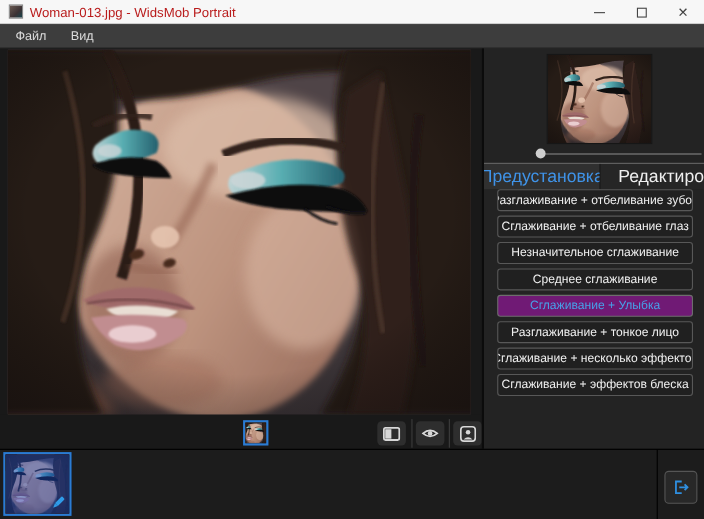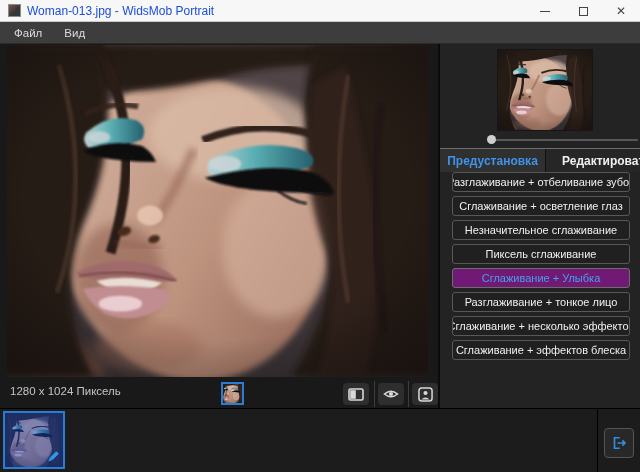--- a/index.html
+++ b/index.html
@@ -4,21 +4,21 @@
 <style>
   html,body{margin:0;padding:0;background:#101010;}
   *{box-sizing:border-box;font-family:"Liberation Sans",sans-serif;}
   .window{position:relative;width:640px;height:472px;background:#1b1b1b;overflow:hidden;}
 
   
   .titlebar{position:absolute;left:0;top:0;width:640px;height:22px;background:#f7f7f7;
     border-bottom:1px solid #c9c9c9;display:flex;align-items:center;}
   .app-icon{width:13px;height:13px;margin:0 6px 0 8px;border:1px solid #8a8a8a;
     background:linear-gradient(135deg,#6b5a52 0%,#3c3234 60%,#17424a 100%);}
-  .title-text{font-size:12px;color:#1d4ed8;white-space:nowrap;}
+  .title-text{font-size:12px;color:#b91c1c;white-space:nowrap;}
   .win-controls{position:absolute;right:0;top:0;height:22px;display:flex;}
   .win-btn{width:38px;height:22px;display:flex;align-items:center;justify-content:center;
     color:#444;font-size:12px;line-height:1;cursor:default;}
   .win-btn.min span{display:block;width:10px;height:0;border-top:1px solid #444;}
   .win-btn.max span{display:block;width:9px;height:9px;border:1px solid #444;}
 
   
   .menubar{position:absolute;left:0;top:22px;width:640px;height:22px;background:#3d3d3d;
     display:flex;align-items:center;border-bottom:1px solid #2a2a2a;}
   .menu-item{color:#dcdcdc;font-size:11.5px;padding:0 11px;height:22px;display:flex;align-items:center;}
@@ -43,22 +43,22 @@
   .side-panel{position:absolute;left:438px;top:44px;width:202px;height:364px;background:#232323;
     border-left:2px solid #0b0b0b;}
   .panel-thumb{position:absolute;left:58px;top:6px;width:94px;height:80px;background:#2c2628;
     overflow:hidden;outline:1px solid #161616;}
   .panel-thumb svg{display:block;width:100%;height:100%;}
   .zoom-slider{position:absolute;left:0;top:90px;width:202px;height:12px;}
   .slider-track{position:absolute;left:48px;top:5px;width:150px;height:2px;background:#585858;border-radius:1px;}
   .slider-handle{position:absolute;left:47px;top:1px;width:9px;height:9px;border-radius:50%;background:#cfcfcf;}
   .tabs{position:absolute;left:0;top:104px;width:202px;height:23px;display:flex;
     border-top:1px solid #6e6e6e;background:#1d1d1d;}
-  .tab{height:23px;display:flex;align-items:center;justify-content:center;font-size:12px;
-    font-weight:bold;color:#efefef;background:#262626;white-space:nowrap;overflow:hidden;}
+  .tab{height:23px;display:flex;align-items:center;justify-content:center;font-size:16px;
+    font-weight:normal;color:#efefef;background:#262626;white-space:nowrap;overflow:hidden;}
   .tab.t1{width:106px;border-right:1px solid #121212;}
   .tab.t2{flex:1;justify-content:flex-start;padding-left:16px;}
   .tab.active{background:#303030;color:#3f93e8;}
   .presets{position:absolute;left:12px;top:128px;width:178px;}
   .preset-btn{width:178px;height:20px;margin-bottom:4px;background:#202020;border:1px solid #585858;
     border-radius:3px;color:#f0f0f0;font-size:11px;display:flex;align-items:center;justify-content:center;
     white-space:nowrap;overflow:hidden;}
   .preset-btn.selected{background:#701a75;border-color:#6d6d6d;color:#47a0e8;text-align:center;}
 
   
@@ -166,21 +166,20 @@
   </div>
 
   <div class="photo-area">
     <div class="photo">
       <svg viewBox="0 0 440 335" preserveAspectRatio="xMidYMid slice">
           <use href="#portrait-art"></use>
         </svg>
     </div>
 
     <div class="status-row">
-      <div class="status-text">1280 x 1024 Пиксель</div>
       <div class="mini-thumb">
         <svg viewBox="60 20 320 300" preserveAspectRatio="xMidYMid slice">
             <use href="#portrait-art"></use>
           </svg>
       </div>
       <div class="tool-btn" style="left:343px;">
         <svg width="16" height="13" viewBox="0 0 16 13">
           <rect x="1" y="1" width="14" height="11" rx="1.5" fill="none" stroke="#d8d8d8" stroke-width="1.6"></rect>
           <rect x="2.2" y="2.2" width="5.6" height="8.6" fill="#d8d8d8"></rect>
         </svg>
@@ -212,23 +211,23 @@
     <div class="zoom-slider">
       <div class="slider-track"></div>
       <div class="slider-handle"></div>
     </div>
     <div class="tabs">
       <div class="tab t1 active">Предустановка</div>
       <div class="tab t2">Редактировать</div>
     </div>
     <div class="presets">
       <div class="preset-btn">Разглаживание + отбеливание зубов</div>
-      <div class="preset-btn">Сглаживание + осветление глаз</div>
+      <div class="preset-btn">Сглаживание + отбеливание глаз</div>
       <div class="preset-btn">Незначительное сглаживание</div>
-      <div class="preset-btn">Пиксель сглаживание</div>
+      <div class="preset-btn">Среднее сглаживание</div>
       <div class="preset-btn selected">Сглаживание + Улыбка</div>
       <div class="preset-btn">Разглаживание + тонкое лицо</div>
       <div class="preset-btn">Сглаживание + несколько эффектов</div>
       <div class="preset-btn">Сглаживание + эффектов блеска</div>
     </div>
   </div>
 
   <div class="bottom-strip">
     <div class="strip-thumb">
       <svg class="art" viewBox="0 0 440 335" preserveAspectRatio="xMidYMid slice">

